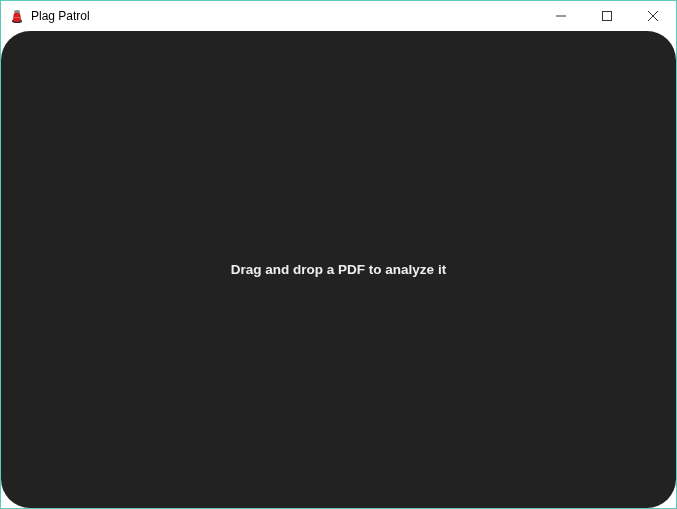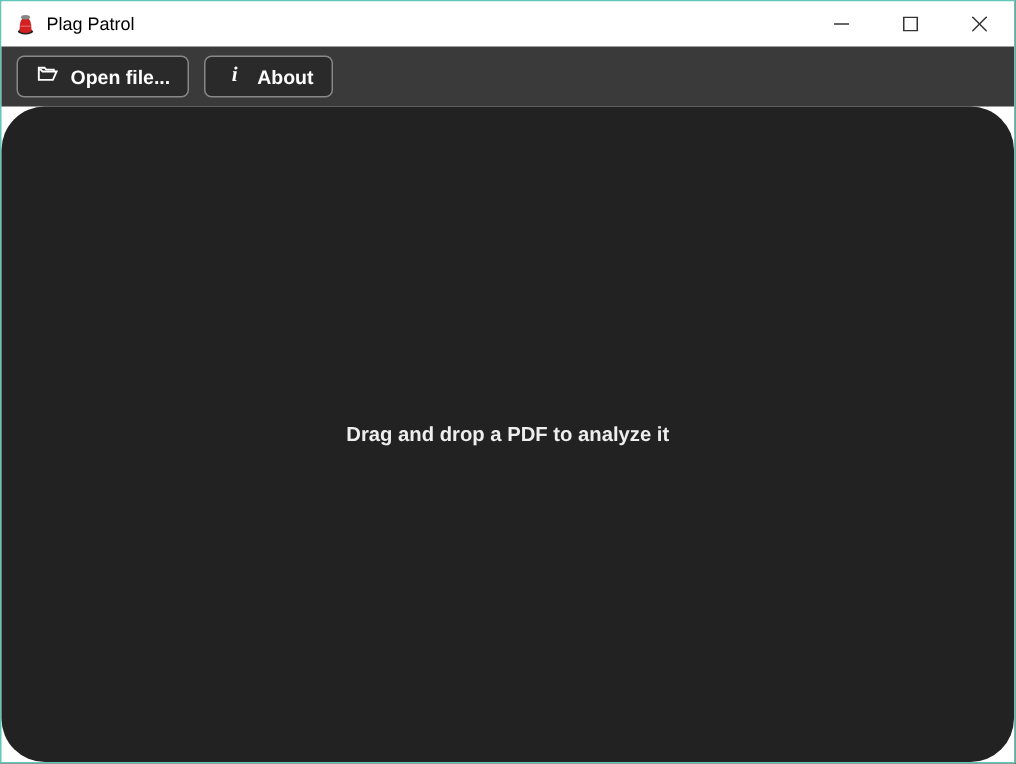--- a/index.html
+++ b/index.html
@@ -130,32 +130,17 @@
       </div>
       <div class="win-ctrl">
         <svg width="10" height="10" viewBox="0 0 10 10">
             <line x1="0" y1="0" x2="10" y2="10" stroke="#333" stroke-width="1"></line>
             <line x1="10" y1="0" x2="0" y2="10" stroke="#333" stroke-width="1"></line>
           </svg>
       </div>
     </div>
   </div>
 
-  <div class="toolbar">
-    <div class="tb-button">
-      <span>
-        <svg viewBox="0 0 24 24" fill="none" stroke="#ffffff" stroke-width="2">
-          <path d="M3 7 L3 18 L18 18 L22 9 L7 9 L5 7 Z"></path>
-          <path d="M3 7 L3 5 L9 5 L11 7 L19 7 L19 9"></path>
-        </svg>
-      </span>
-      <span>Open file...</span>
-    </div>
-    <div class="tb-button">
-      <span class="info-i">i</span>
-      <span>About</span>
-    </div>
-  </div>
 
   <div class="content">
     <div class="drop-text">Drag and drop a PDF to analyze it</div>
   </div>
 </div>
 
 </body></html>

